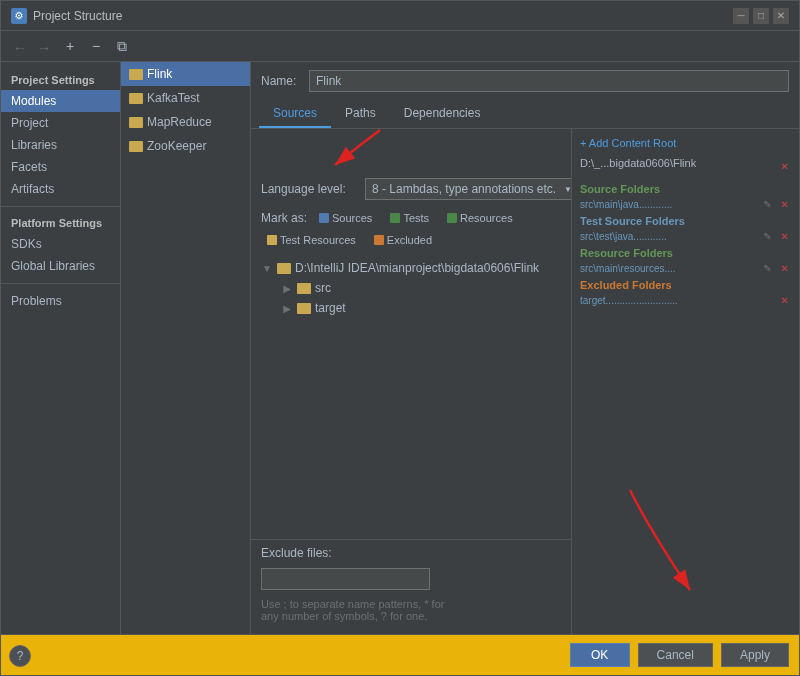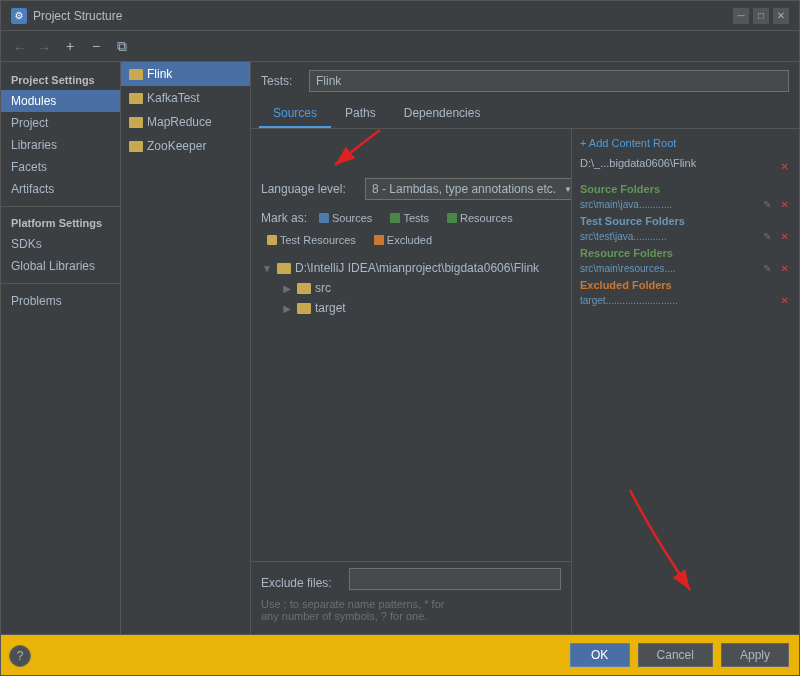--- a/index.html
+++ b/index.html
@@ -310,24 +310,25 @@
       font-size: 10px;
     }
 
     .tree-item-label {
       font-size: 12px;
     }
 
     
     .exclude-row {
       display: flex;
-      align-items: flex-end;
+      align-items: flex-start;
       padding: 6px 10px;
       gap: 8px;
       border-top: 1px solid #555;
+      flex-direction: column;
     }
 
     .exclude-label {
       color: #a9b7c6;
       font-size: 12px;
       min-width: 80px;
     }
 
     .exclude-input {
       flex: 1;
@@ -554,21 +555,21 @@
       </div>
       <div class="module-item">
         <div class="module-icon-folder"></div>
         <span>ZooKeeper</span>
       </div>
     </div>
 
     <div class="right-panel">
 
       <div class="name-row">
-        <span class="name-label">Tests:</span>
+        <span class="name-label">Name:</span>
         <input class="name-input" type="text" value="Flink" style="">
       </div>
 
       <div class="tabs-row">
         <div class="tab active">
           <span>Sources</span>
         </div>
         <div class="tab">
           <span>Paths</span>
         </div>

